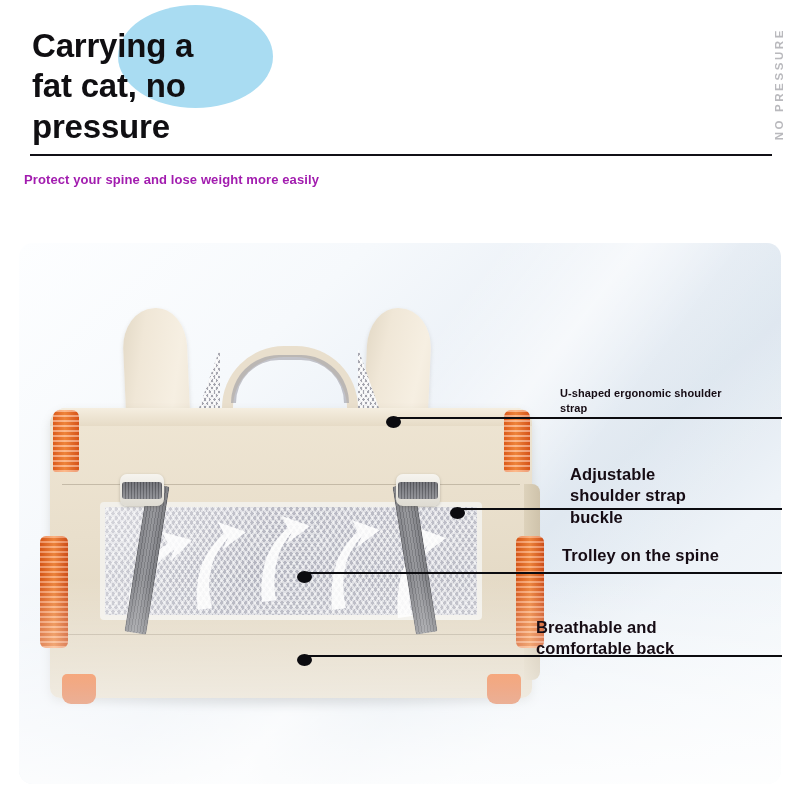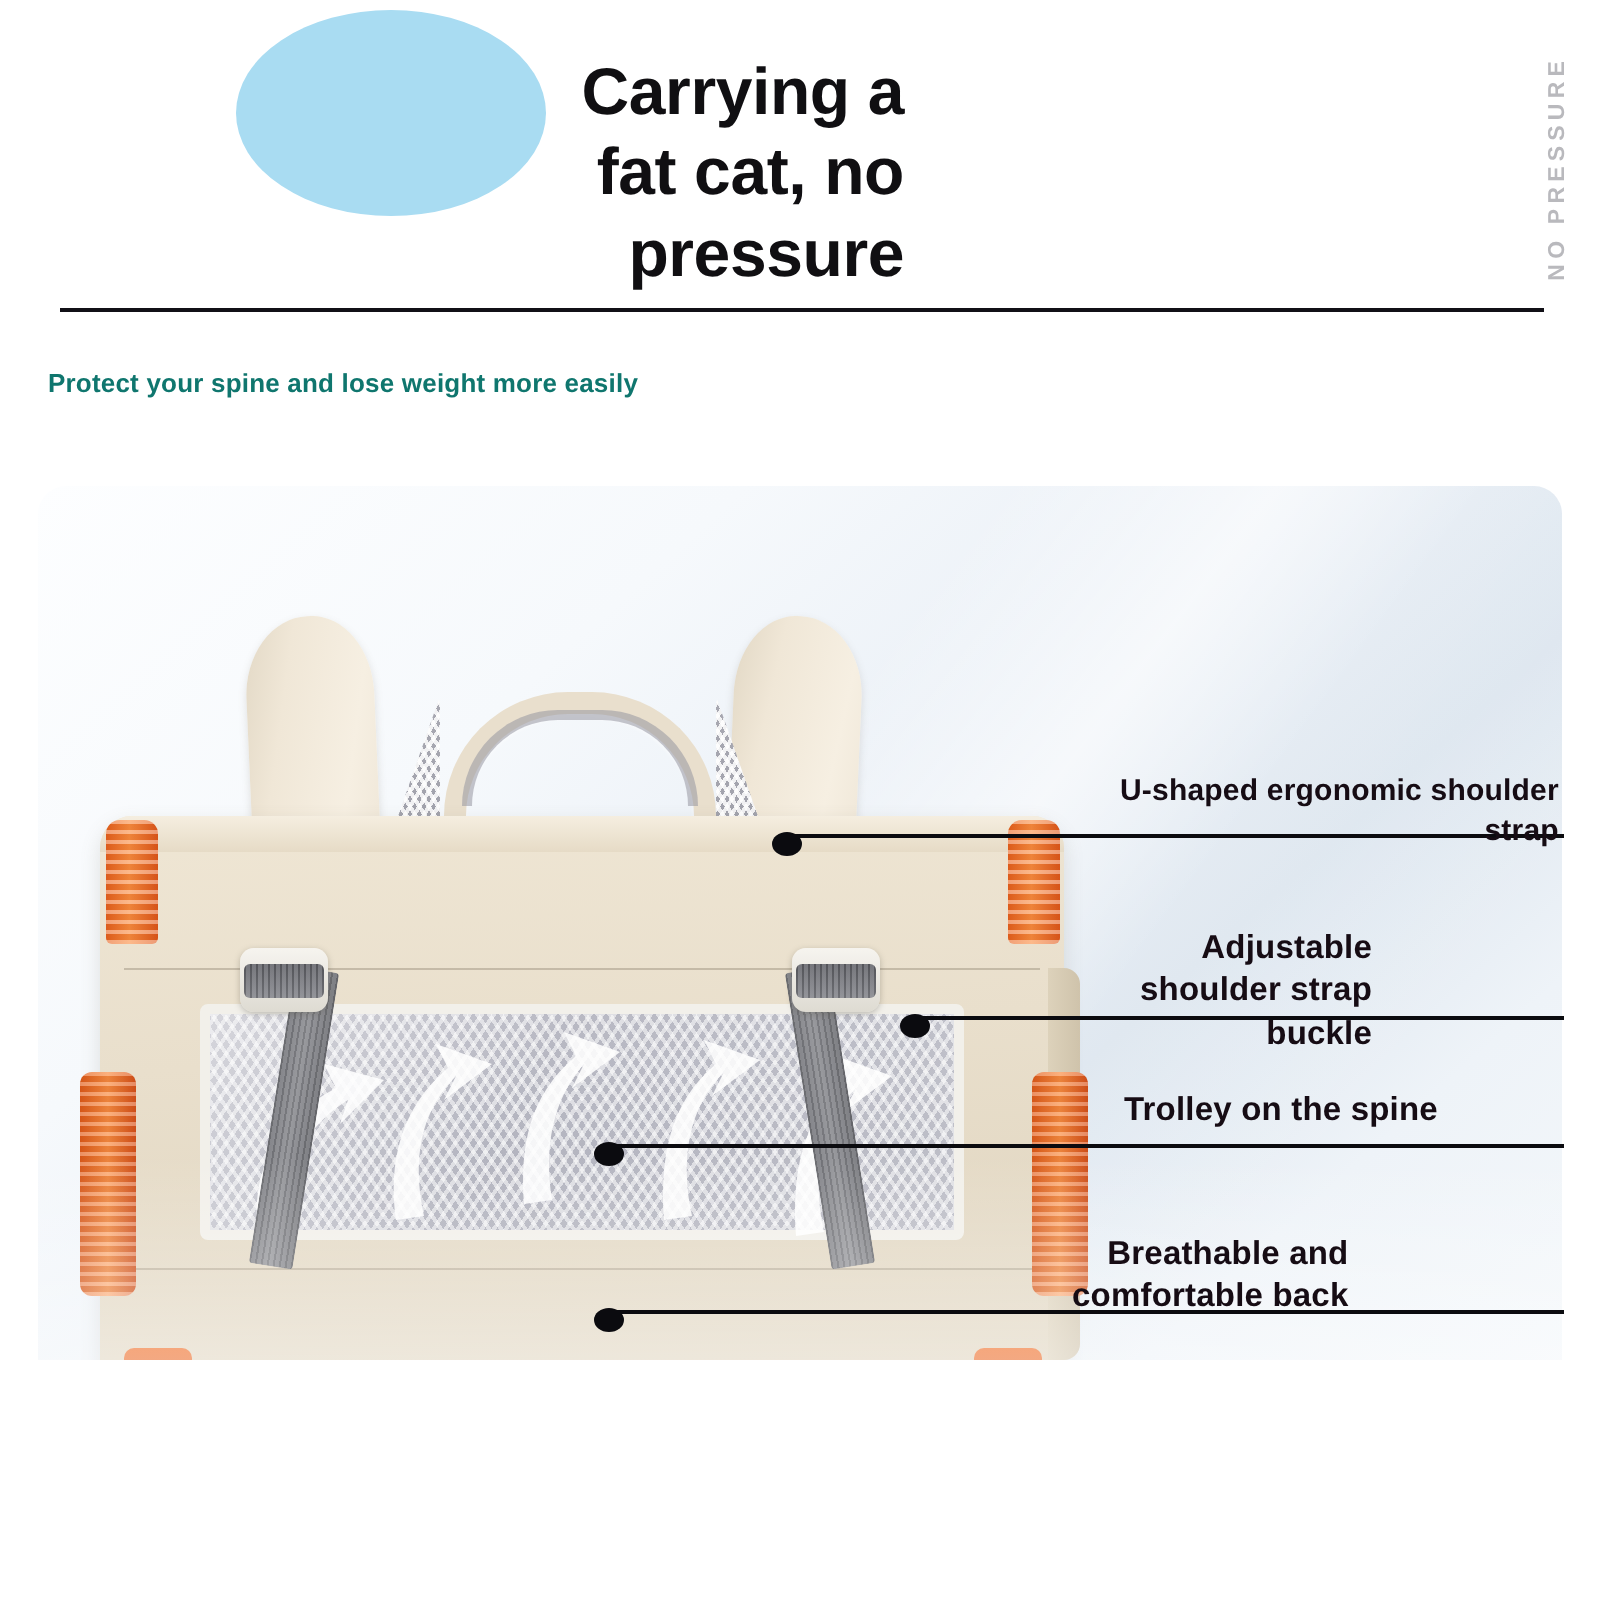--- a/index.html
+++ b/index.html
@@ -8,24 +8,23 @@
     padding: 0;
     background: #ffffff;
   }
   body {
     font-family: "Liberation Sans", sans-serif;
     -webkit-font-smoothing: antialiased;
   }
   #page {
     position: relative;
     width: 800px;
-    height: 680px;
+    height: 800px;
     overflow: hidden;
     background: #ffffff;
-    text-align: right;
   }
 
   
   .headline-blob {
     position: absolute;
     left: 118px;
     top: 5px;
     width: 155px;
     height: 103px;
     border-radius: 50%;
@@ -48,26 +47,26 @@
     position: absolute;
     left: 30px;
     top: 154px;
     width: 742px;
     height: 2px;
     background: #111016;
   }
   .subtitle {
     position: absolute;
     left: 24px;
-    top: 184px;
+    top: 172px;
     margin: 0;
     font-size: 13px;
     font-weight: bold;
     letter-spacing: 0.1px;
-    color: #0f766e;
+    color: #a21caf;
   }
   .vertical-tag {
     position: absolute;
     right: 15px;
     top: 28px;
     font-size: 11.5px;
     font-weight: bold;
     letter-spacing: 2.6px;
     color: #b9b9bd;
     writing-mode: vertical-rl;
@@ -357,21 +356,21 @@
     height: 2px;
     background: #0b0b0f;
   }
   .anno-text {
     position: absolute;
     margin: 0;
     color: #160c14;
     font-weight: bold;
     white-space: pre-line;
   }
-  .anno-sm { font-size: 15px; line-height: 1.32; letter-spacing: 0.1px; }
+  .anno-sm { font-size: 11px; line-height: 1.32; letter-spacing: 0.1px; }
   .anno-lg { font-size: 16.5px; line-height: 1.30; letter-spacing: 0.1px; }
 </style>
 </head>
 <body>
 
 <div id="page">
 
   <div class="headline-blob"></div>
   <h1 class="headline">Carrying a
 fat cat, no

